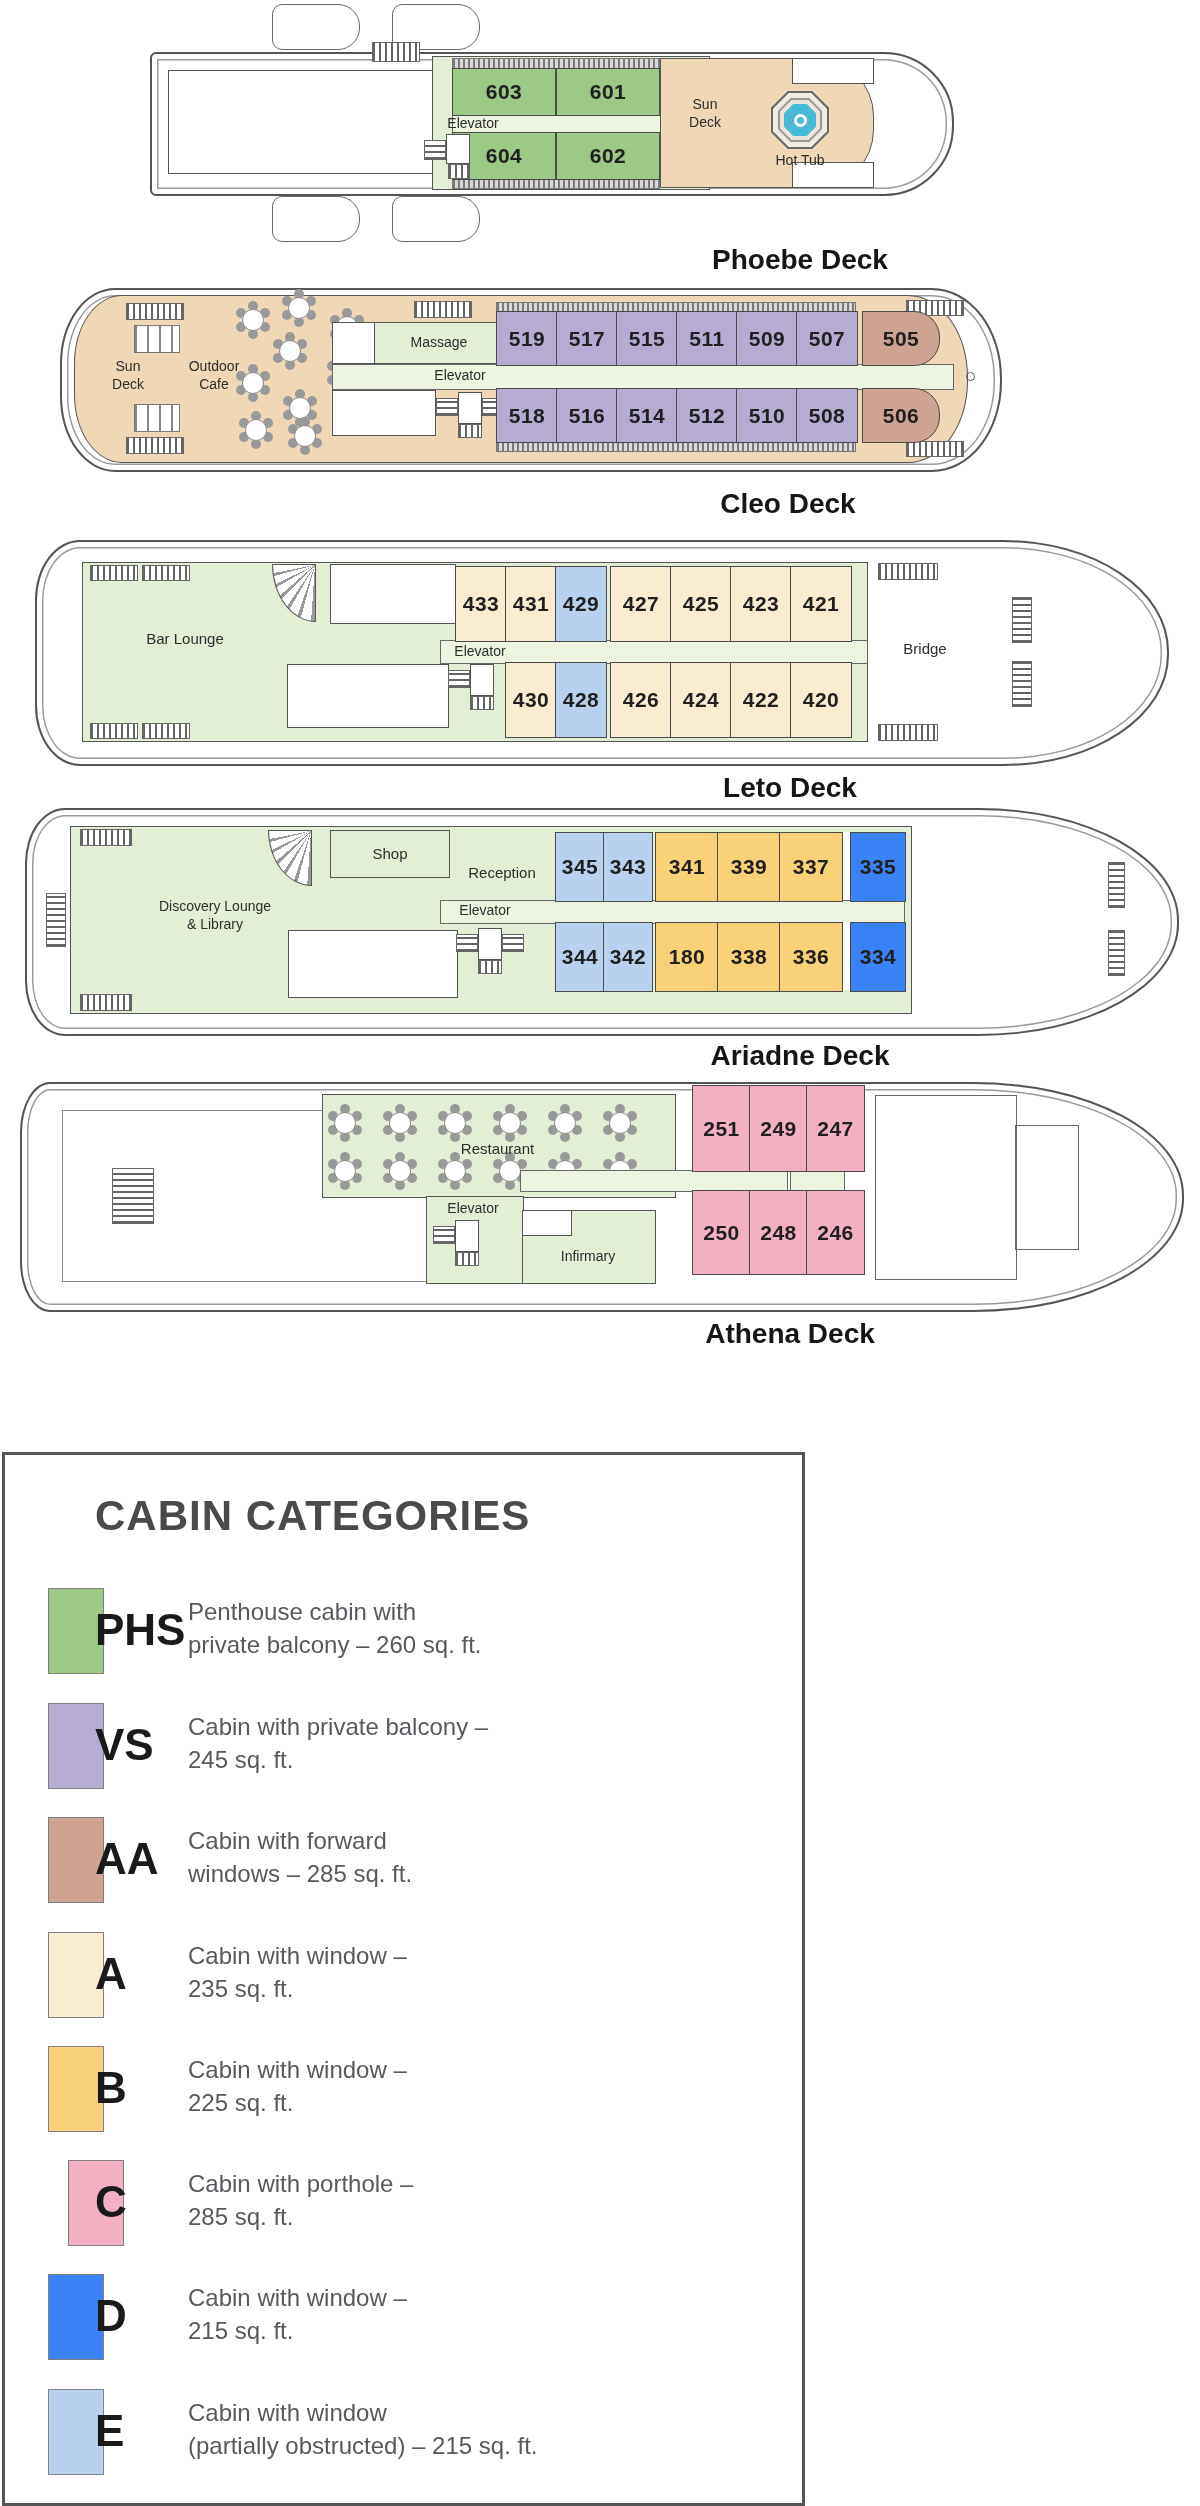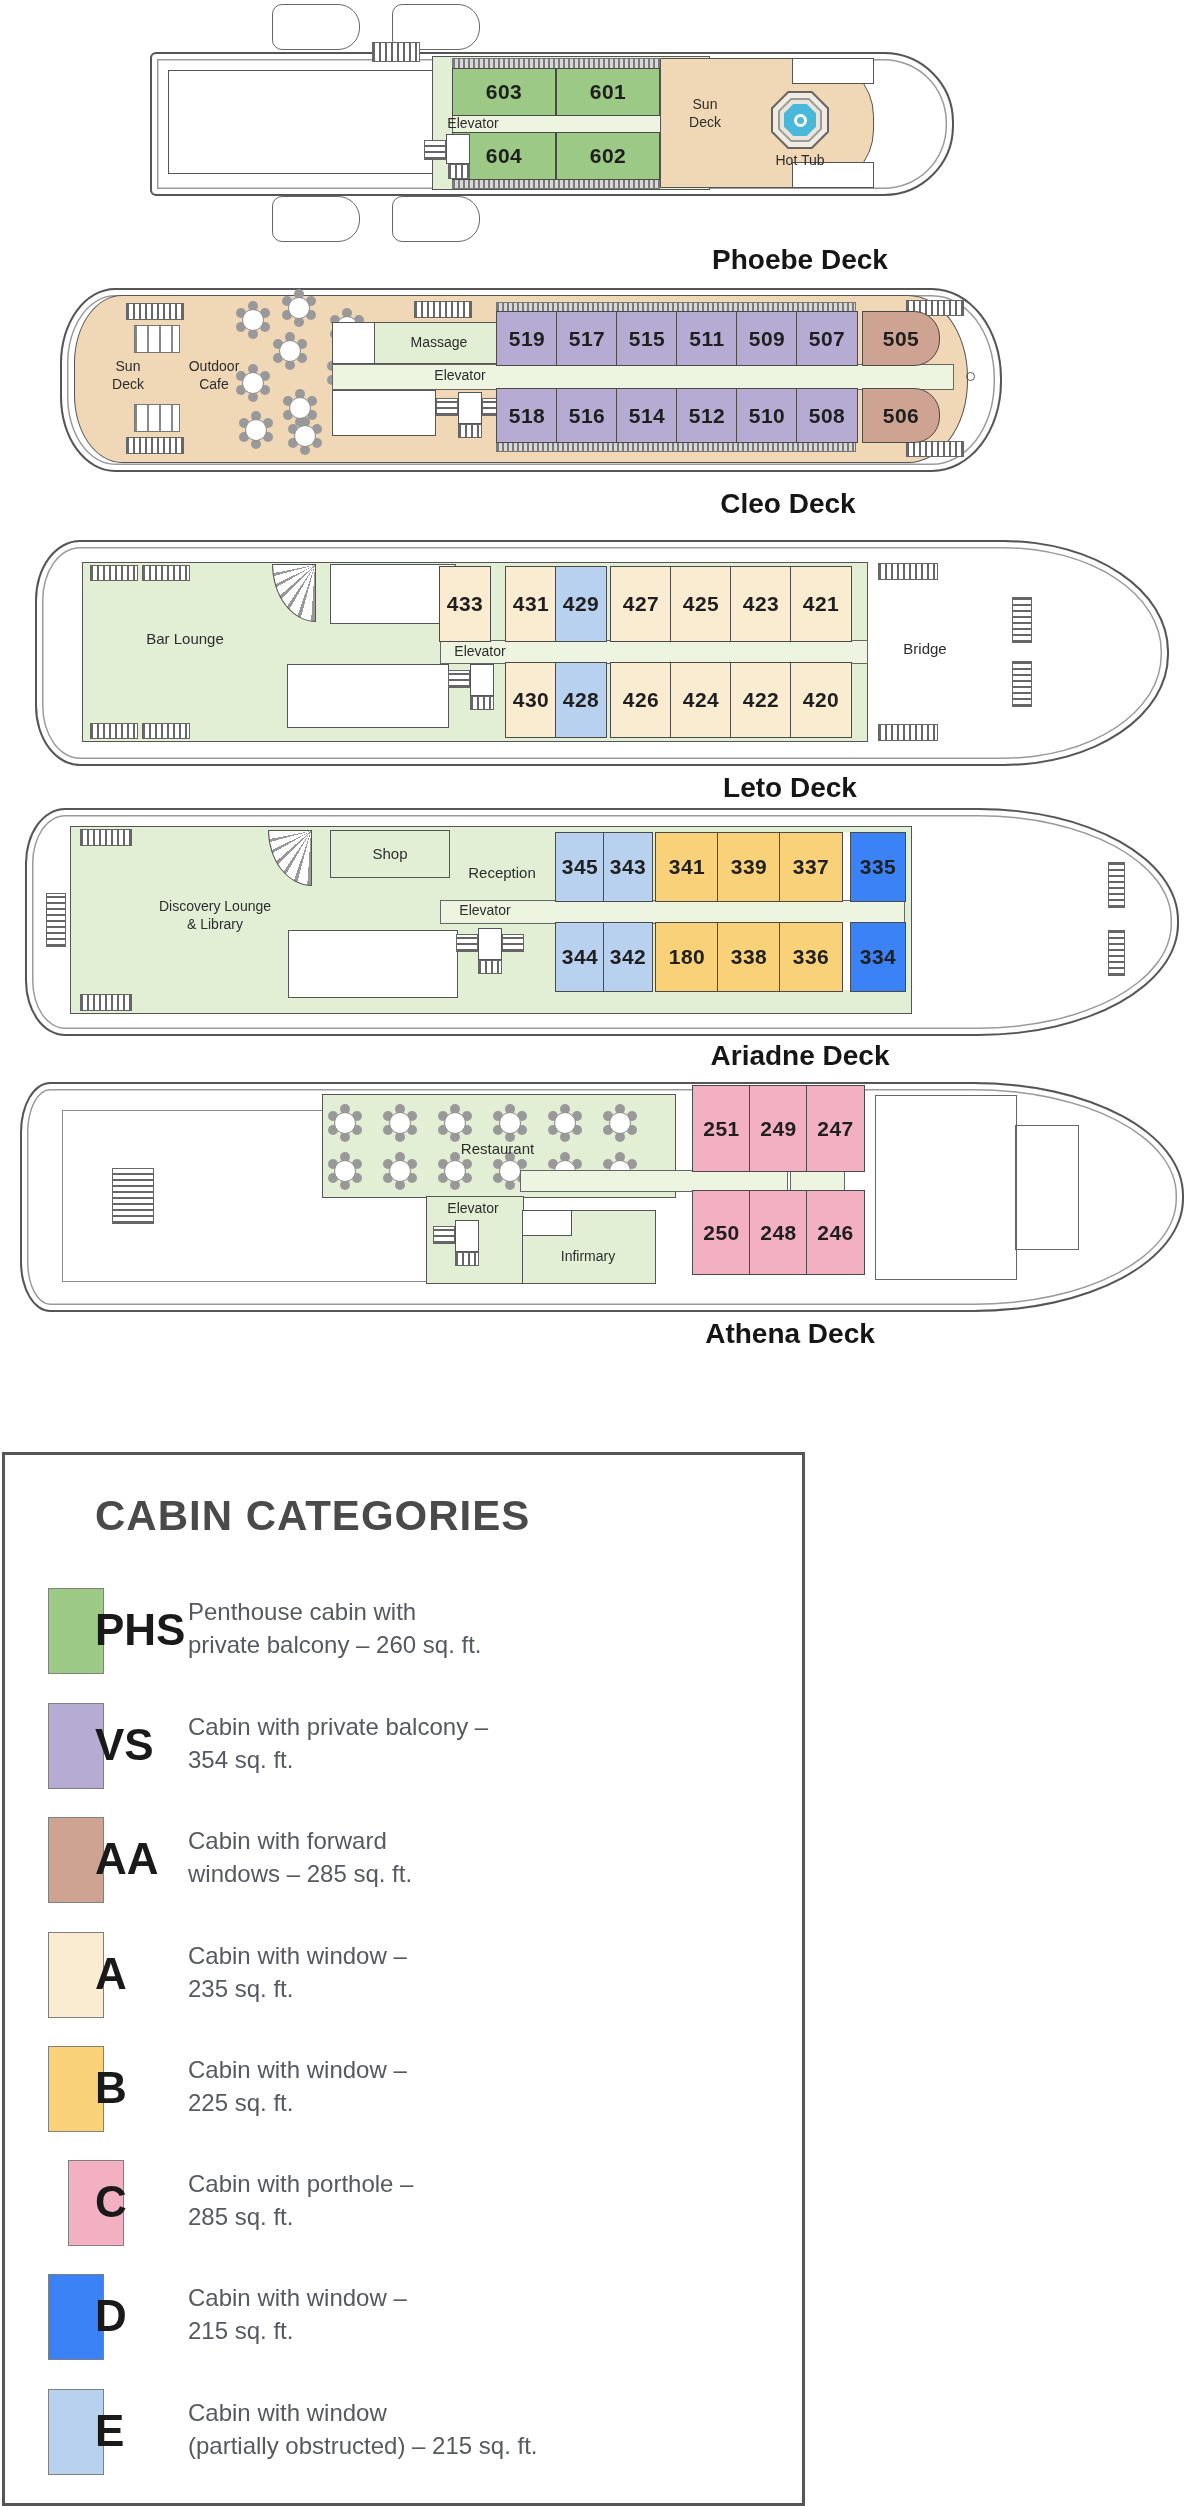--- a/index.html
+++ b/index.html
@@ -167,21 +167,21 @@
   <div class="whiterect" style="left:330px;top:564px;width:124px;height:58px"></div>
   <div class="corridor" style="left:440px;top:640px;width:426px;height:22px"></div>
   <div class="whiterect" style="left:287px;top:664px;width:160px;height:62px"></div>
 
   <div class="room-label" style="left:115px;top:630px;width:140px;font-size:15px">Bar Lounge</div>
   <div class="room-label" style="left:440px;top:643px;width:80px">Elevator</div>
   <div class="elev-shaft" style="left:470px;top:664px;width:22px;height:30px"></div>
   <div class="st-h" style="left:448px;top:670px;width:20px;height:16px"></div>
   <div class="st-v" style="left:470px;top:696px;width:22px;height:12px"></div>
 
-  <div class="cabin c-a" style="left:439px;top:566px;width:50px;height:74px">433</div>
+  <div class="cabin c-a" style="left:455px;top:566px;width:50px;height:74px">433</div>
   <div class="cabin c-a" style="left:505px;top:566px;width:50px;height:74px">431</div>
   <div class="cabin c-e" style="left:555px;top:566px;width:50px;height:74px">429</div>
   <div class="cabin c-a" style="left:610px;top:566px;width:60px;height:74px">427</div>
   <div class="cabin c-a" style="left:670px;top:566px;width:60px;height:74px">425</div>
   <div class="cabin c-a" style="left:730px;top:566px;width:60px;height:74px">423</div>
   <div class="cabin c-a" style="left:790px;top:566px;width:60px;height:74px">421</div>
   <div class="cabin c-a" style="left:505px;top:662px;width:50px;height:74px">430</div>
   <div class="cabin c-e" style="left:555px;top:662px;width:50px;height:74px">428</div>
   <div class="cabin c-a" style="left:610px;top:662px;width:60px;height:74px">426</div>
   <div class="cabin c-a" style="left:670px;top:662px;width:60px;height:74px">424</div>
@@ -282,21 +282,21 @@
   <div class="legend-title" style="left:95px;top:1492px">CABIN CATEGORIES</div>
 
   <div class="sw c-phs" style="left:48px;top:1588px;width:54px;height:84px"></div>
   <div class="legend-code" style="left:95px;top:1588px;height:84px">PHS</div>
   <div class="legend-desc" style="left:188px;top:1596px;width:440px">Penthouse cabin with
 private balcony – 260 sq. ft.</div>
 
   <div class="sw c-vs" style="left:48px;top:1703px;width:54px;height:84px"></div>
   <div class="legend-code" style="left:95px;top:1703px;height:84px">VS</div>
   <div class="legend-desc" style="left:188px;top:1711px;width:440px">Cabin with private balcony –
-354 sq. ft.</div>
+245 sq. ft.</div>
 
   <div class="sw c-aa" style="left:48px;top:1817px;width:54px;height:84px"></div>
   <div class="legend-code" style="left:95px;top:1817px;height:84px">AA</div>
   <div class="legend-desc" style="left:188px;top:1825px;width:440px">Cabin with forward
 windows – 285 sq. ft.</div>
 
   <div class="sw c-a" style="left:48px;top:1932px;width:54px;height:84px"></div>
   <div class="legend-code" style="left:95px;top:1932px;height:84px">A</div>
   <div class="legend-desc" style="left:188px;top:1940px;width:440px">Cabin with window –
 235 sq. ft.</div>

